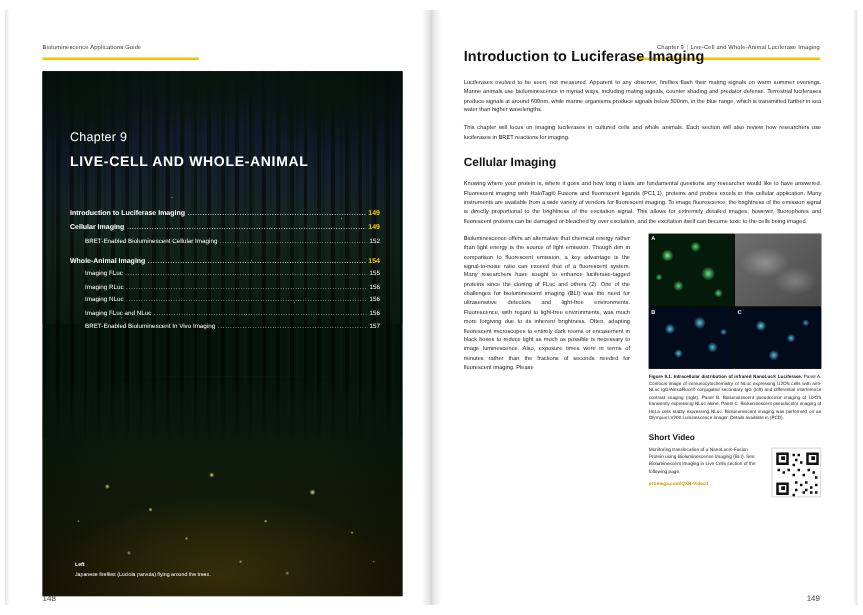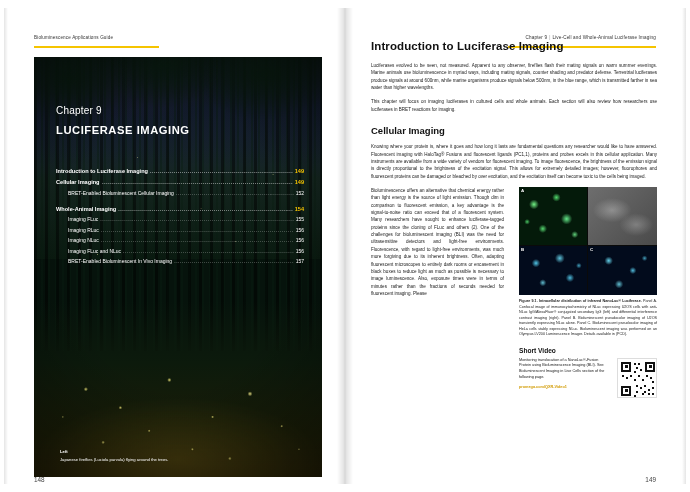--- a/index.html
+++ b/index.html
@@ -372,21 +372,21 @@
       <div class="sky"></div>
       <div class="forest"></div>
       <div class="canopy"></div>
       <div class="ground"></div>
       <div class="glow"></div>
       <div class="specks"></div>
       <div class="vignette"></div>
 
       <div class="chap-block">
         <div class="chap-num">Chapter 9</div>
-        <div class="chap-title">LUCIFERASE IMAGING</div>
+        <div class="chap-title">LIVE-CELL AND WHOLE-ANIMAL</div>
       </div>
 
       <div class="toc">
         <div class="toc-row l1">
           <span class="lbl">Introduction to Luciferase Imaging</span>
           <span class="dots">..................................................................................................</span>
           <span class="pg">149</span>
         </div>
         <div class="toc-row l1">
           <span class="lbl">Cellular Imaging</span>

